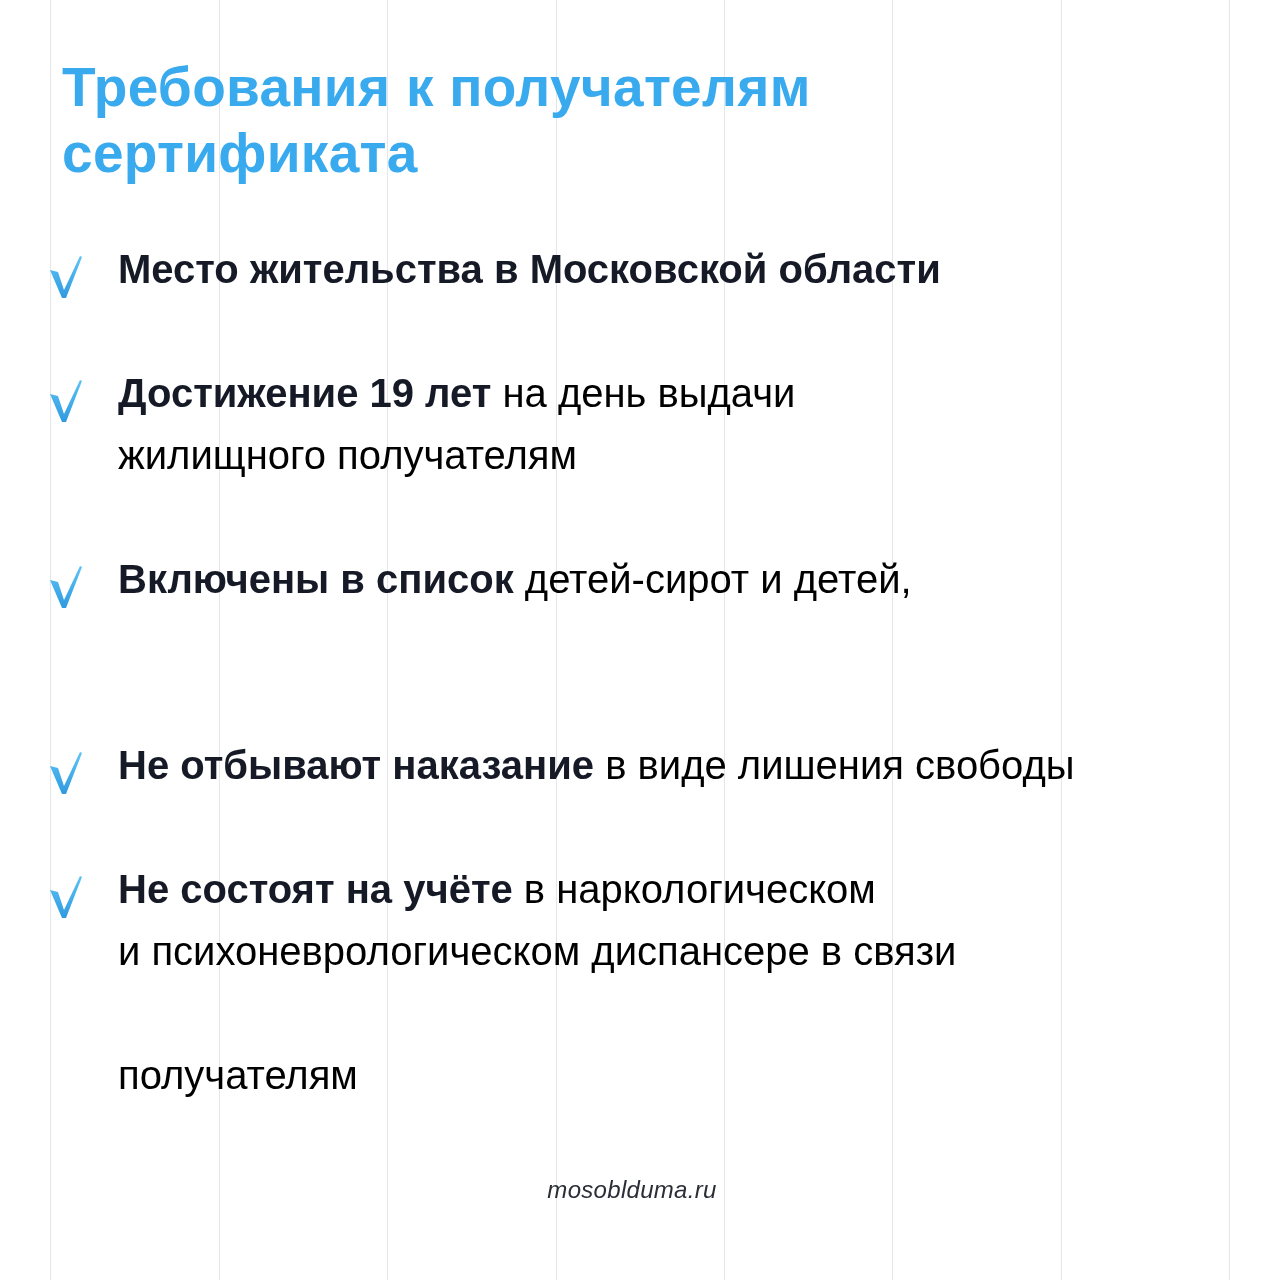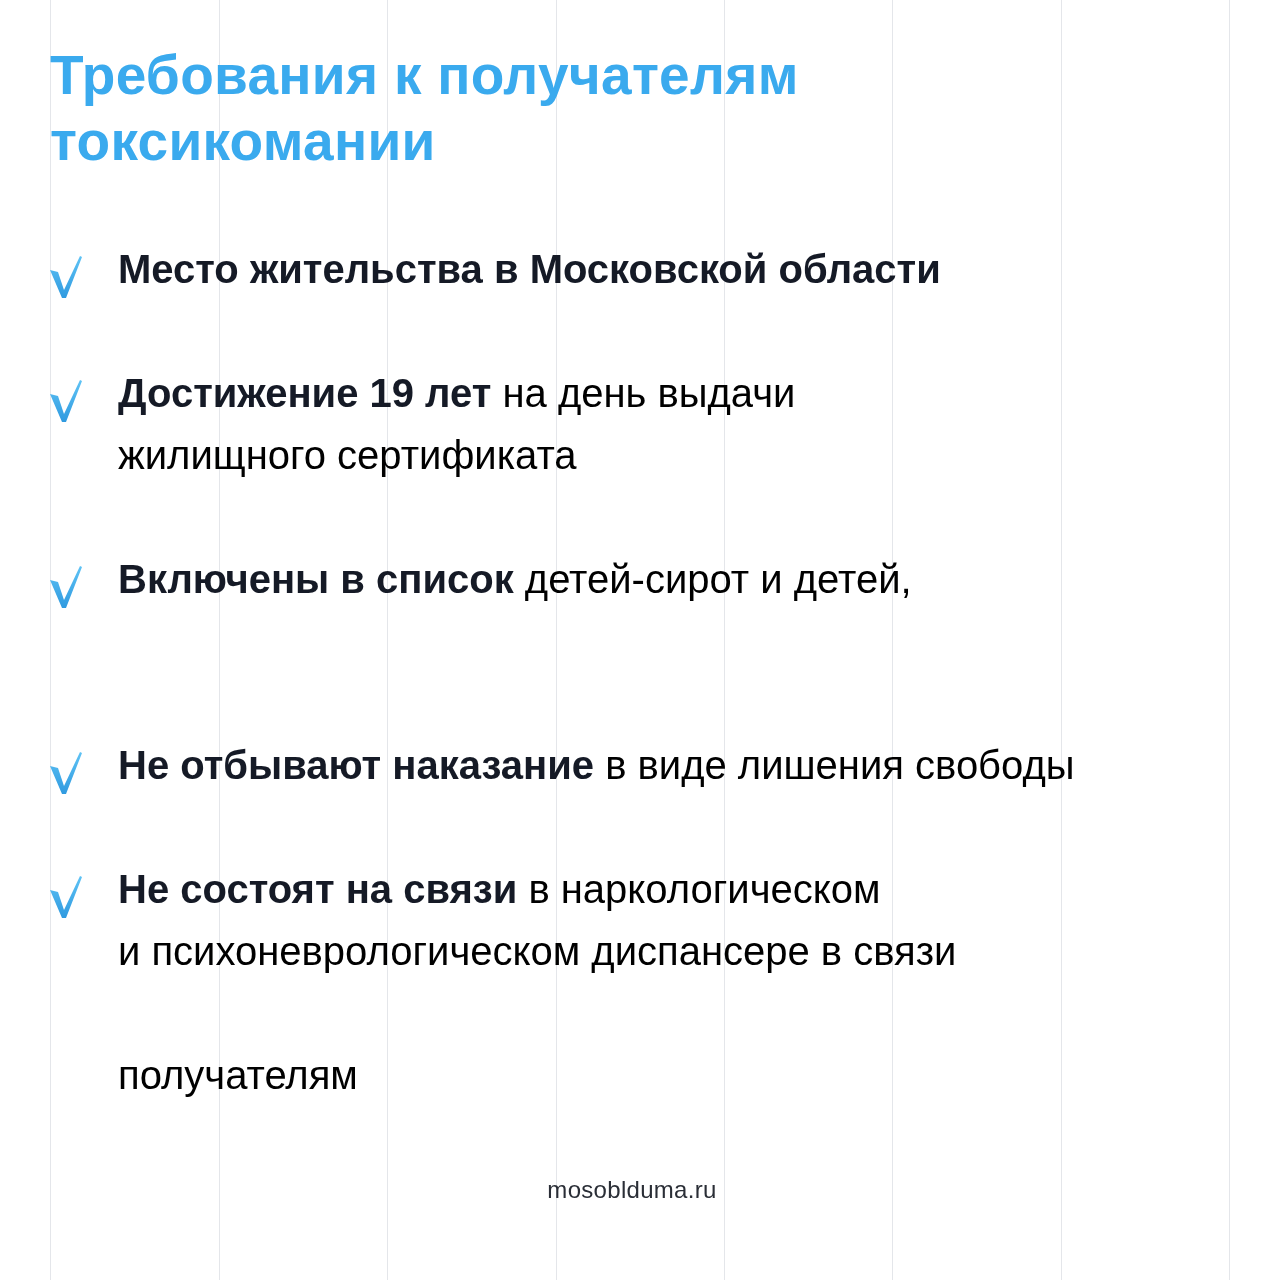--- a/index.html
+++ b/index.html
@@ -7,21 +7,21 @@
     width: 1280px; height: 1280px; position: relative; overflow: hidden;
     background: #ffffff;
     font-family: "Liberation Sans", "DejaVu Sans", sans-serif;
   }
   .grid-line {
     position: absolute; top: 0; bottom: 0; width: 1px;
     background: #e4e6ea;
   }
   .title {
     position: absolute; left: 50px; top: 42px;
-    margin: 0;
+    margin: 12px;
     color: #3aaaee;
     font-weight: 700;
     font-size: 55px;
     line-height: 66px;
     letter-spacing: 0.3px;
   }
   .list { position: absolute; left: 0; top: 0; width: 1280px; }
   .item { position: absolute; left: 50px; }
   .check {
     position: absolute; left: 0; top: 6px; width: 34px; height: 42px;
@@ -34,37 +34,38 @@
     white-space: nowrap;
     margin-top: -12px;
   }
   .item-text b { font-weight: 700; }
   .item-text .rest { font-weight: 400; color: #000000; }
   .footer {
     position: absolute; left: 0; right: 16px; top: 1176px;
     text-align: center;
     font-size: 24px; color: #2a2e36; letter-spacing: 0.3px;
     font-weight: 400;
+    font-style: italic;
   }
 </style>
 </head>
 <body>
 
 <div class="grid-line" style="left:50px"></div>
 <div class="grid-line" style="left:219px"></div>
 <div class="grid-line" style="left:387px"></div>
 <div class="grid-line" style="left:556px"></div>
 <div class="grid-line" style="left:724px"></div>
 <div class="grid-line" style="left:892px"></div>
 <div class="grid-line" style="left:1061px"></div>
 <div class="grid-line" style="left:1229px"></div>
 
 <h1 class="title">
   <span>Требования к получателям</span><br>
-  <span>токсикомании</span>
+  <span>сертификата</span>
 </h1>
 
 <div class="list">
 
   <div class="item" style="top:250px">
     <svg class="check" viewBox="0 0 34 42">
       <defs>
         <linearGradient id="cg" x1="0" y1="0" x2="0" y2="1">
           <stop offset="0" stop-color="#5fc3f5"></stop>
           <stop offset="1" stop-color="#2f9ae0"></stop>
@@ -76,21 +77,21 @@
       <b>Место жительства в Московской области</b>
     </div>
   </div>
 
   <div class="item" style="top:374px">
     <svg class="check" viewBox="0 0 34 42">
       <path d="M0 14 L8 16 L14 34 L30 0 L32 1 L16 42 L12 42 Z" fill="url(#cg)"></path>
     </svg>
     <div class="item-text">
       <b>Достижение 19 лет</b><span class="rest"> на день выдачи</span><br>
-      <span class="rest">жилищного сертификата</span>
+      <span class="rest">жилищного получателям</span>
     </div>
   </div>
 
   <div class="item" style="top:560px">
     <svg class="check" viewBox="0 0 34 42">
       <path d="M0 14 L8 16 L14 34 L30 0 L32 1 L16 42 L12 42 Z" fill="url(#cg)"></path>
     </svg>
     <div class="item-text">
       <b>Включены в список</b><span class="rest"> детей-сирот и детей,</span><br>
     </div>
@@ -103,21 +104,21 @@
     <div class="item-text">
       <b>Не отбывают наказание</b><span class="rest"> в виде лишения свободы</span>
     </div>
   </div>
 
   <div class="item" style="top:870px">
     <svg class="check" viewBox="0 0 34 42">
       <path d="M0 14 L8 16 L14 34 L30 0 L32 1 L16 42 L12 42 Z" fill="url(#cg)"></path>
     </svg>
     <div class="item-text">
-      <b>Не состоят на связи</b><span class="rest"> в наркологическом</span><br>
+      <b>Не состоят на учёте</b><span class="rest"> в наркологическом</span><br>
       <span class="rest">и психоневрологическом диспансере в связи</span><br>
       <br>
       <span class="rest">получателям</span>
     </div>
   </div>
 </div>
 
 <div class="footer">mosobldumа.ru</div>
 
 </body></html>

